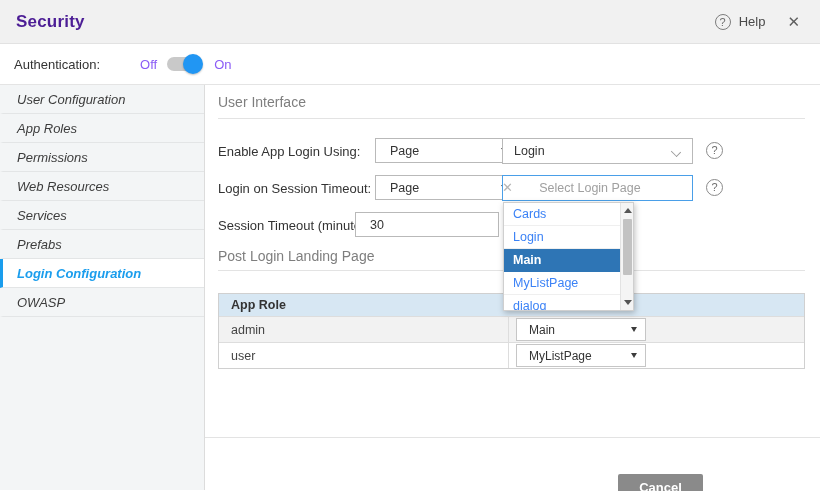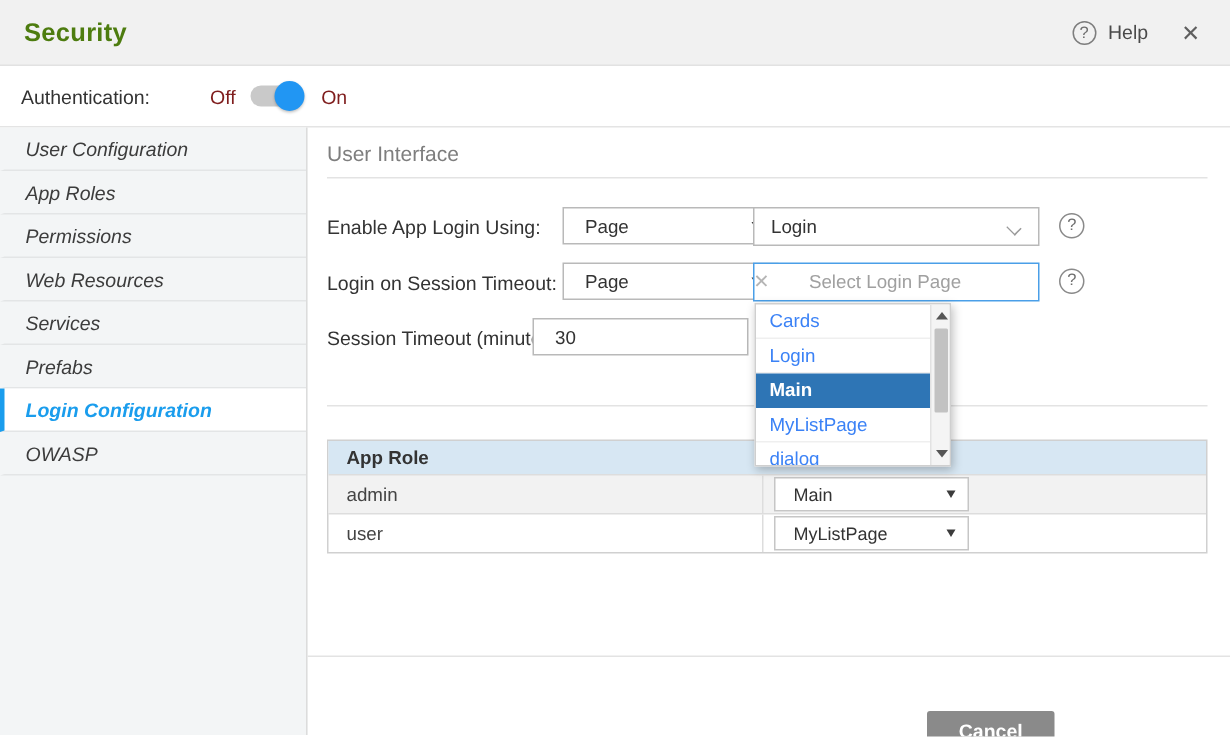--- a/index.html
+++ b/index.html
@@ -12,39 +12,39 @@
     position: relative;
   }
 
   
   .titlebar {
     height: 44px; background: #f1f1f1;
     display: flex; align-items: center;
     padding: 0 18px 0 16px;
     border-bottom: 1px solid #e2e2e2;
   }
-  .titlebar .page-title { font-size: 17px; font-weight: 600; color: #4d7c0f; letter-spacing: .2px; }
+  .titlebar .page-title { font-size: 17px; font-weight: 600; color: #4c1d95; letter-spacing: .2px; }
   .titlebar-right { margin-left: auto; display: flex; align-items: center; gap: 8px; }
   .help-circle {
     width: 16px; height: 16px; border-radius: 50%;
     border: 1px solid #7d7d7d; color: #6e6e6e;
     font-size: 11px; line-height: 14px; text-align: center;
     display: inline-block;
   }
   .help-text { font-size: 13px; color: #4a4a4a; margin-right: 12px; }
   .close-x { font-size: 15px; color: #5f5f5f; cursor: pointer; padding: 2px 2px; }
 
   
   .auth-row {
     height: 41px; background: #fff;
     display: flex; align-items: center;
     padding: 0 14px; border-bottom: 1px solid #e4e4e4; text-align: right;
   }
   .auth-label { font-size: 13px; color: #333; margin-right: 40px; }
-  .toggle-off-label, .toggle-on-label { font-size: 13px; color: #7f1d1d; }
+  .toggle-off-label, .toggle-on-label { font-size: 13px; color: #8b5cf6; }
   .toggle {
     width: 33px; height: 14px; background: #c9c9c9; border-radius: 8px;
     margin: 0 14px 0 10px; position: relative; cursor: pointer;
   }
   .toggle .knob {
     width: 20px; height: 20px; border-radius: 50%;
     background: #2196f3; position: absolute; right: -3px; top: -3px;
     box-shadow: 0 1px 2px rgba(0,0,0,.25);
   }
 
@@ -260,20 +260,21 @@
       <input class="combo-input" type="text" placeholder="Select Login Page" style="">
       <span class="clear-x">✕</span>
       <span class="row-help">?</span>
     </div>
 
     <div class="form-row" style="top:127px;">
       <span class="form-label">Session Timeout (minutes):</span>
       <input class="text-input" type="text" value="30" style="">
     </div>
 
+    <div class="section-title" style="top:163px;">Post Login Landing Page</div>
     <div class="rule" style="top:185px;"></div>
 
     <div class="role-table">
       <div class="t-header">App Role</div>
       <div class="t-row alt">
         <span class="t-cell-role">admin</span>
         <span class="cell-select">
           <span class="sel-text">Main</span>
           <span class="caret"></span>
         </span>

